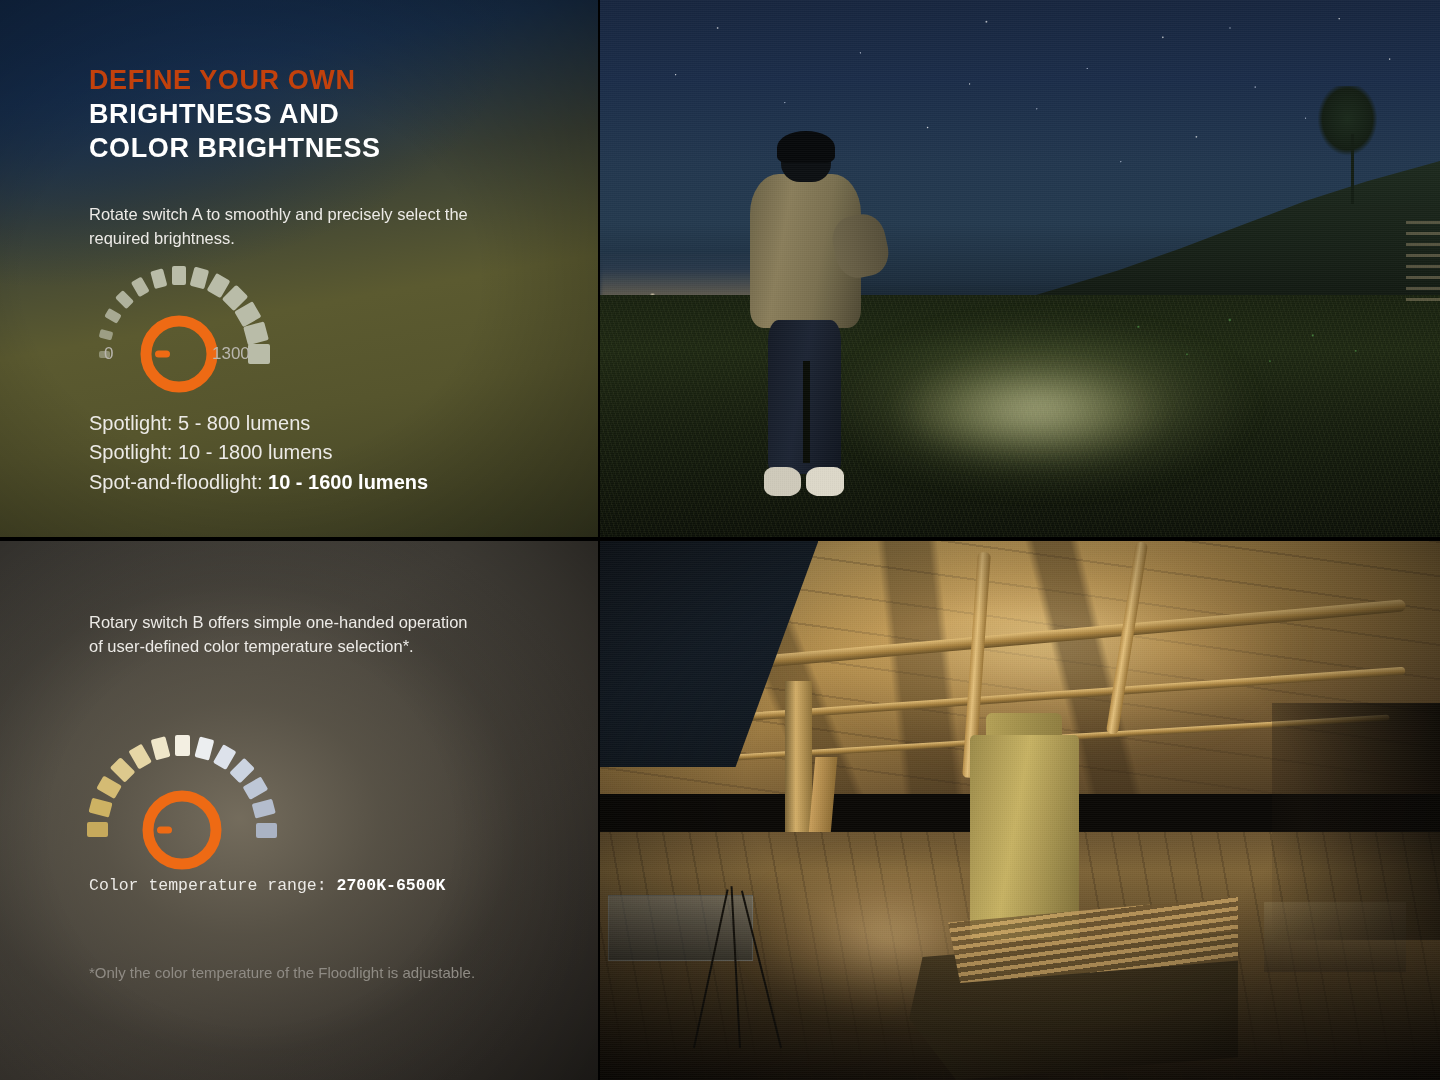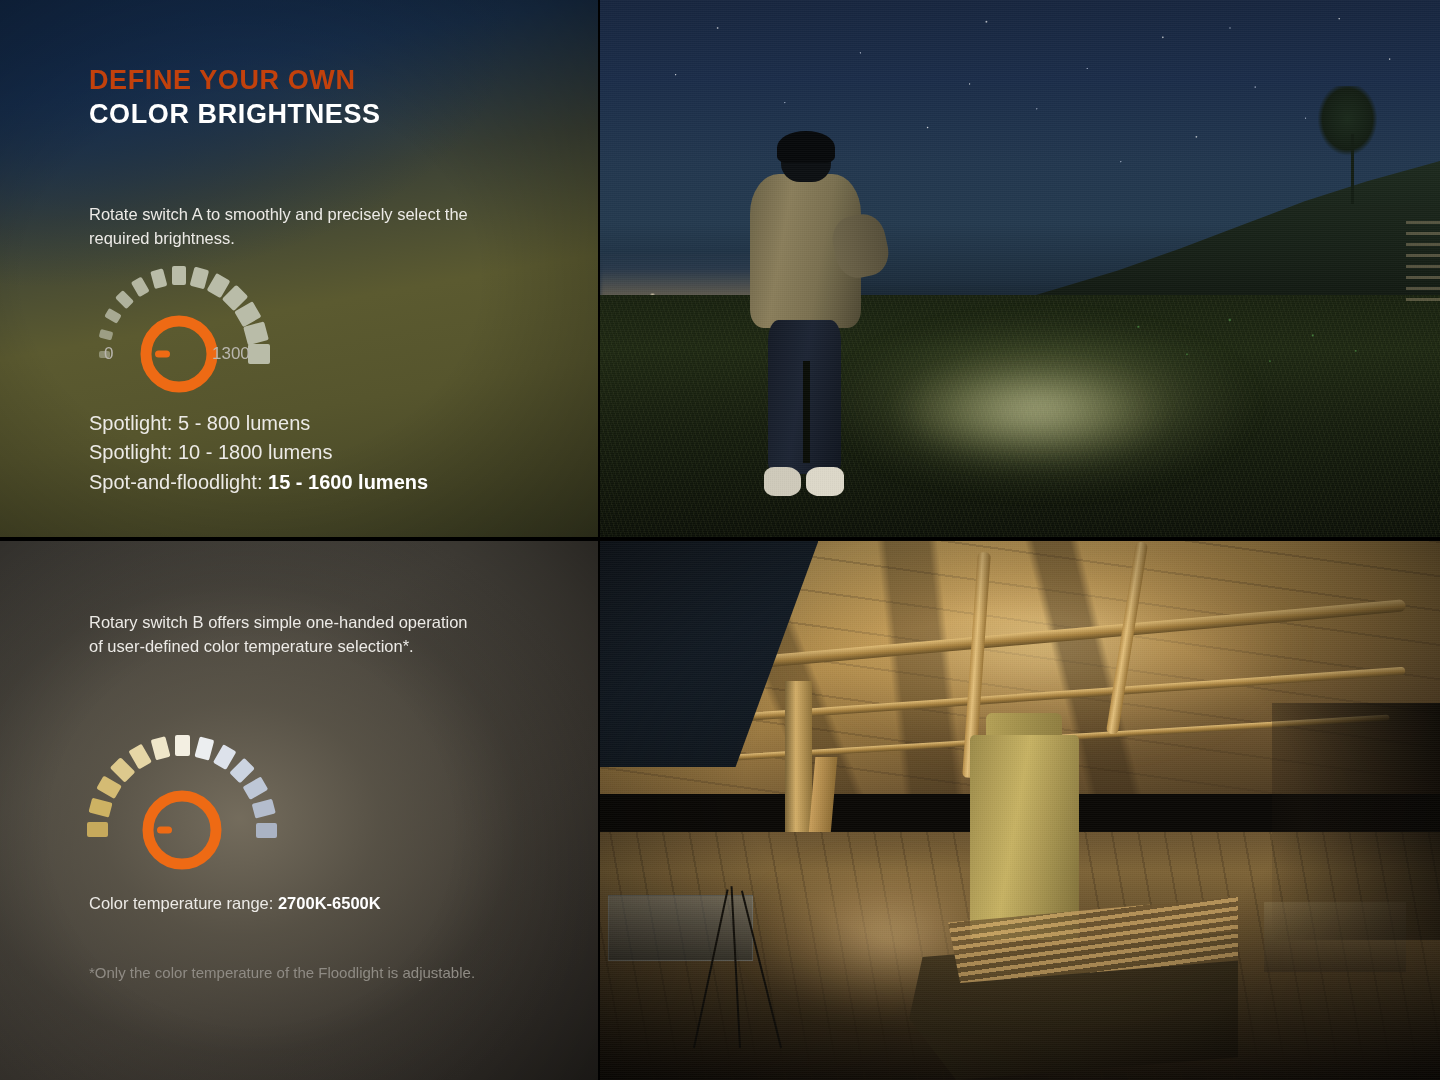--- a/index.html
+++ b/index.html
@@ -203,20 +203,21 @@
 <body>
 
 <div class="page">
 
   <div class="panel tl">
     <div class="tl-bg"></div>
     <div class="tl-vig"></div>
 
     <div class="txt-block" style="left:89px;top:64px;">
       <p class="h-orange">DEFINE YOUR OWN</p>
+      <p class="h-white">BRIGHTNESS AND</p>
       <p class="h-white">COLOR BRIGHTNESS</p>
     </div>
 
     <div class="txt-block" style="left:89px;top:203px;width:430px;">
       <p class="body-txt">Rotate switch A to smoothly and precisely select the required brightness.</p>
     </div>
 
     <div class="dial" style="left:95px;top:262px;">
       <svg width="190" height="115" viewBox="0 0 190 115">
         <g fill="#b9bca8">
@@ -263,21 +264,21 @@
         <circle cx="84" cy="92" r="33" fill="none" stroke="#EE6A14" stroke-width="11"></circle>
         <rect x="60" y="88.5" width="15" height="7" rx="3.5" fill="#EE6A14"></rect>
       </svg>
       <span class="dial-lab" style="left:9px;top:82px;">0</span>
       <span class="dial-lab" style="left:117px;top:82px;">1300</span>
     </div>
 
     <div class="txt-block" style="left:89px;top:409px;">
       <p class="spec"><span>Spotlight: </span><span>5 - 800 lumens</span></p>
       <p class="spec"><span>Spotlight: </span><span>10 - 1800 lumens</span></p>
-      <p class="spec"><span>Spot-and-floodlight: </span><b>15 - 1600 lumens</b></p>
+      <p class="spec"><span>Spot-and-floodlight: </span><b>10 - 1600 lumens</b></p>
     </div>
   </div>
 
   <div class="panel tr">
     <div class="sky"></div>
     <div class="stars"></div>
     <div class="city"></div>
     <div class="citylights"></div>
     <div class="mtn"></div>
     <div class="hill"></div>
@@ -358,21 +359,21 @@
             </g>
           <g transform="rotate(90 77 97)">
               <rect x="70" y="2" width="15" height="21" rx="2" fill="#aab3c4"></rect>
             </g>
         </g>
         <circle cx="77" cy="97" r="34" fill="none" stroke="#EE6A14" stroke-width="11"></circle>
         <rect x="52" y="93.5" width="15" height="7" rx="3.5" fill="#EE6A14"></rect>
       </svg>
     </div>
 
-    <div class="txt-block" style="left:89px;top:353px;">
+    <div class="txt-block" style="left:89px;top:335px;font-family:Liberation Mono, monospace;">
       <p class="range"><span>Color temperature range: </span><b>2700K-6500K</b></p>
     </div>
 
     <div class="txt-block" style="left:89px;top:418px;width:400px;">
       <p class="note">*Only the color temperature of the Floodlight is adjustable.</p>
     </div>
   </div>
 
   <div class="panel br">
     <div class="ws-bg"></div>

